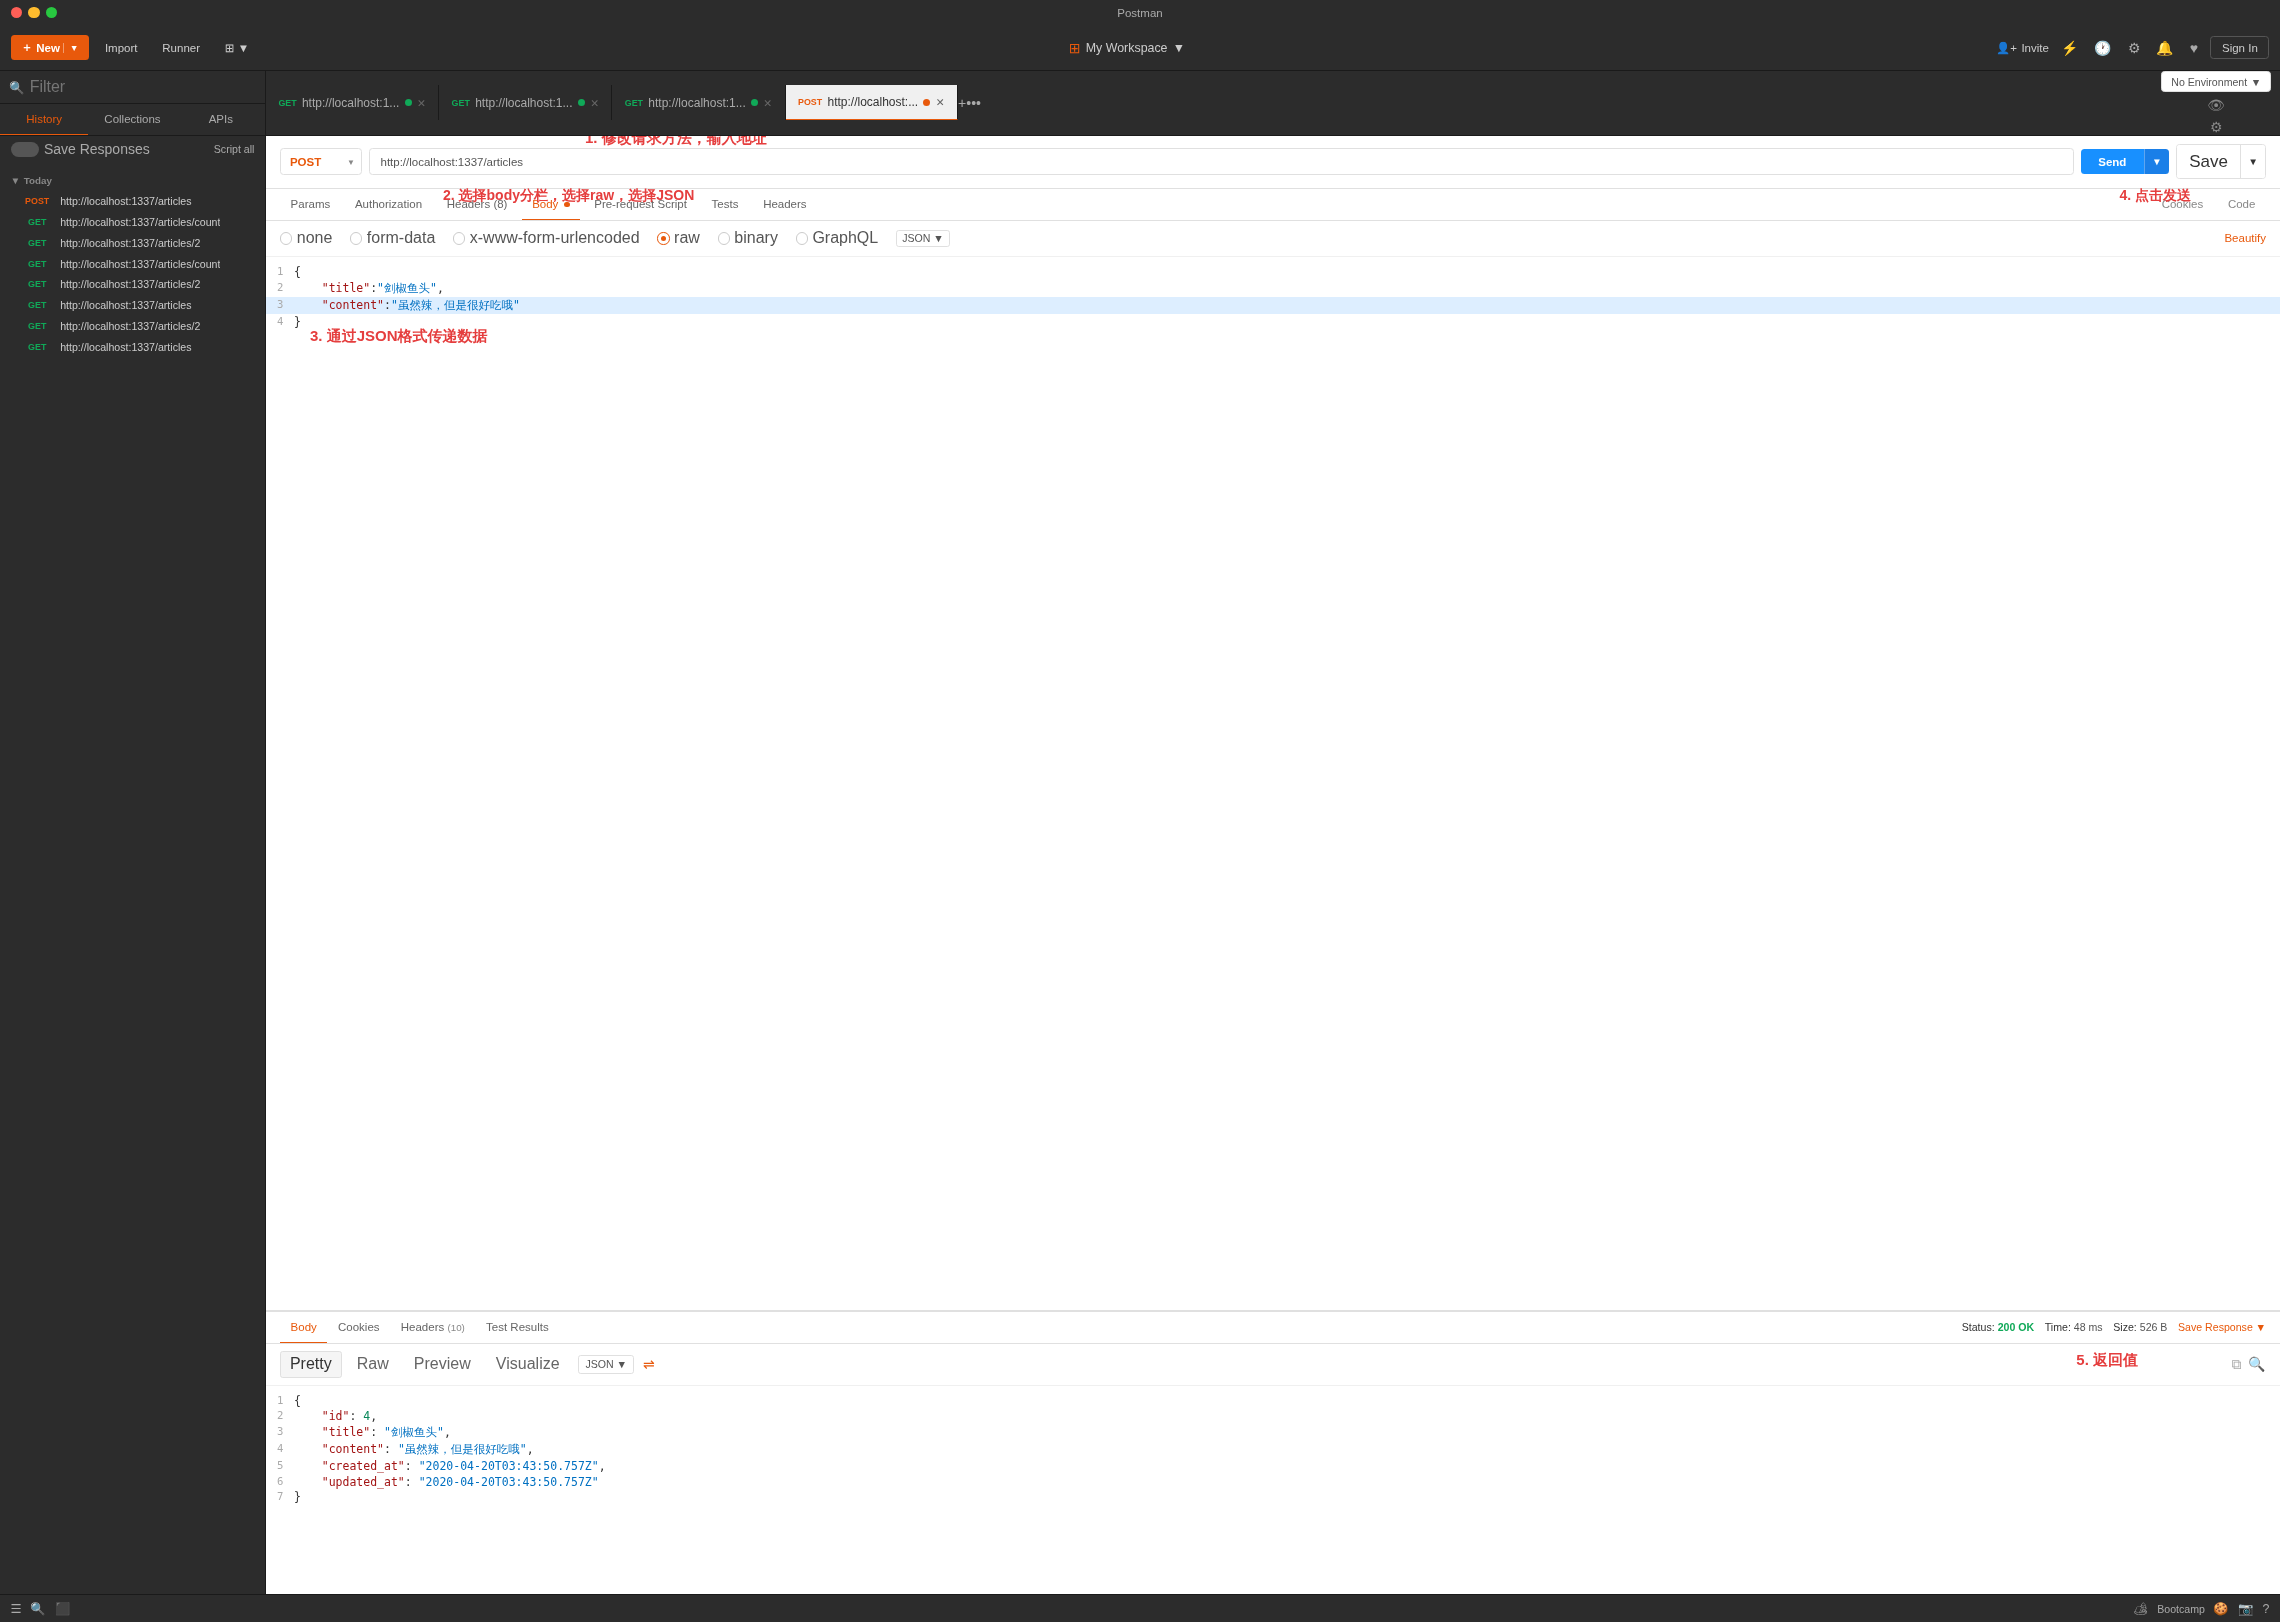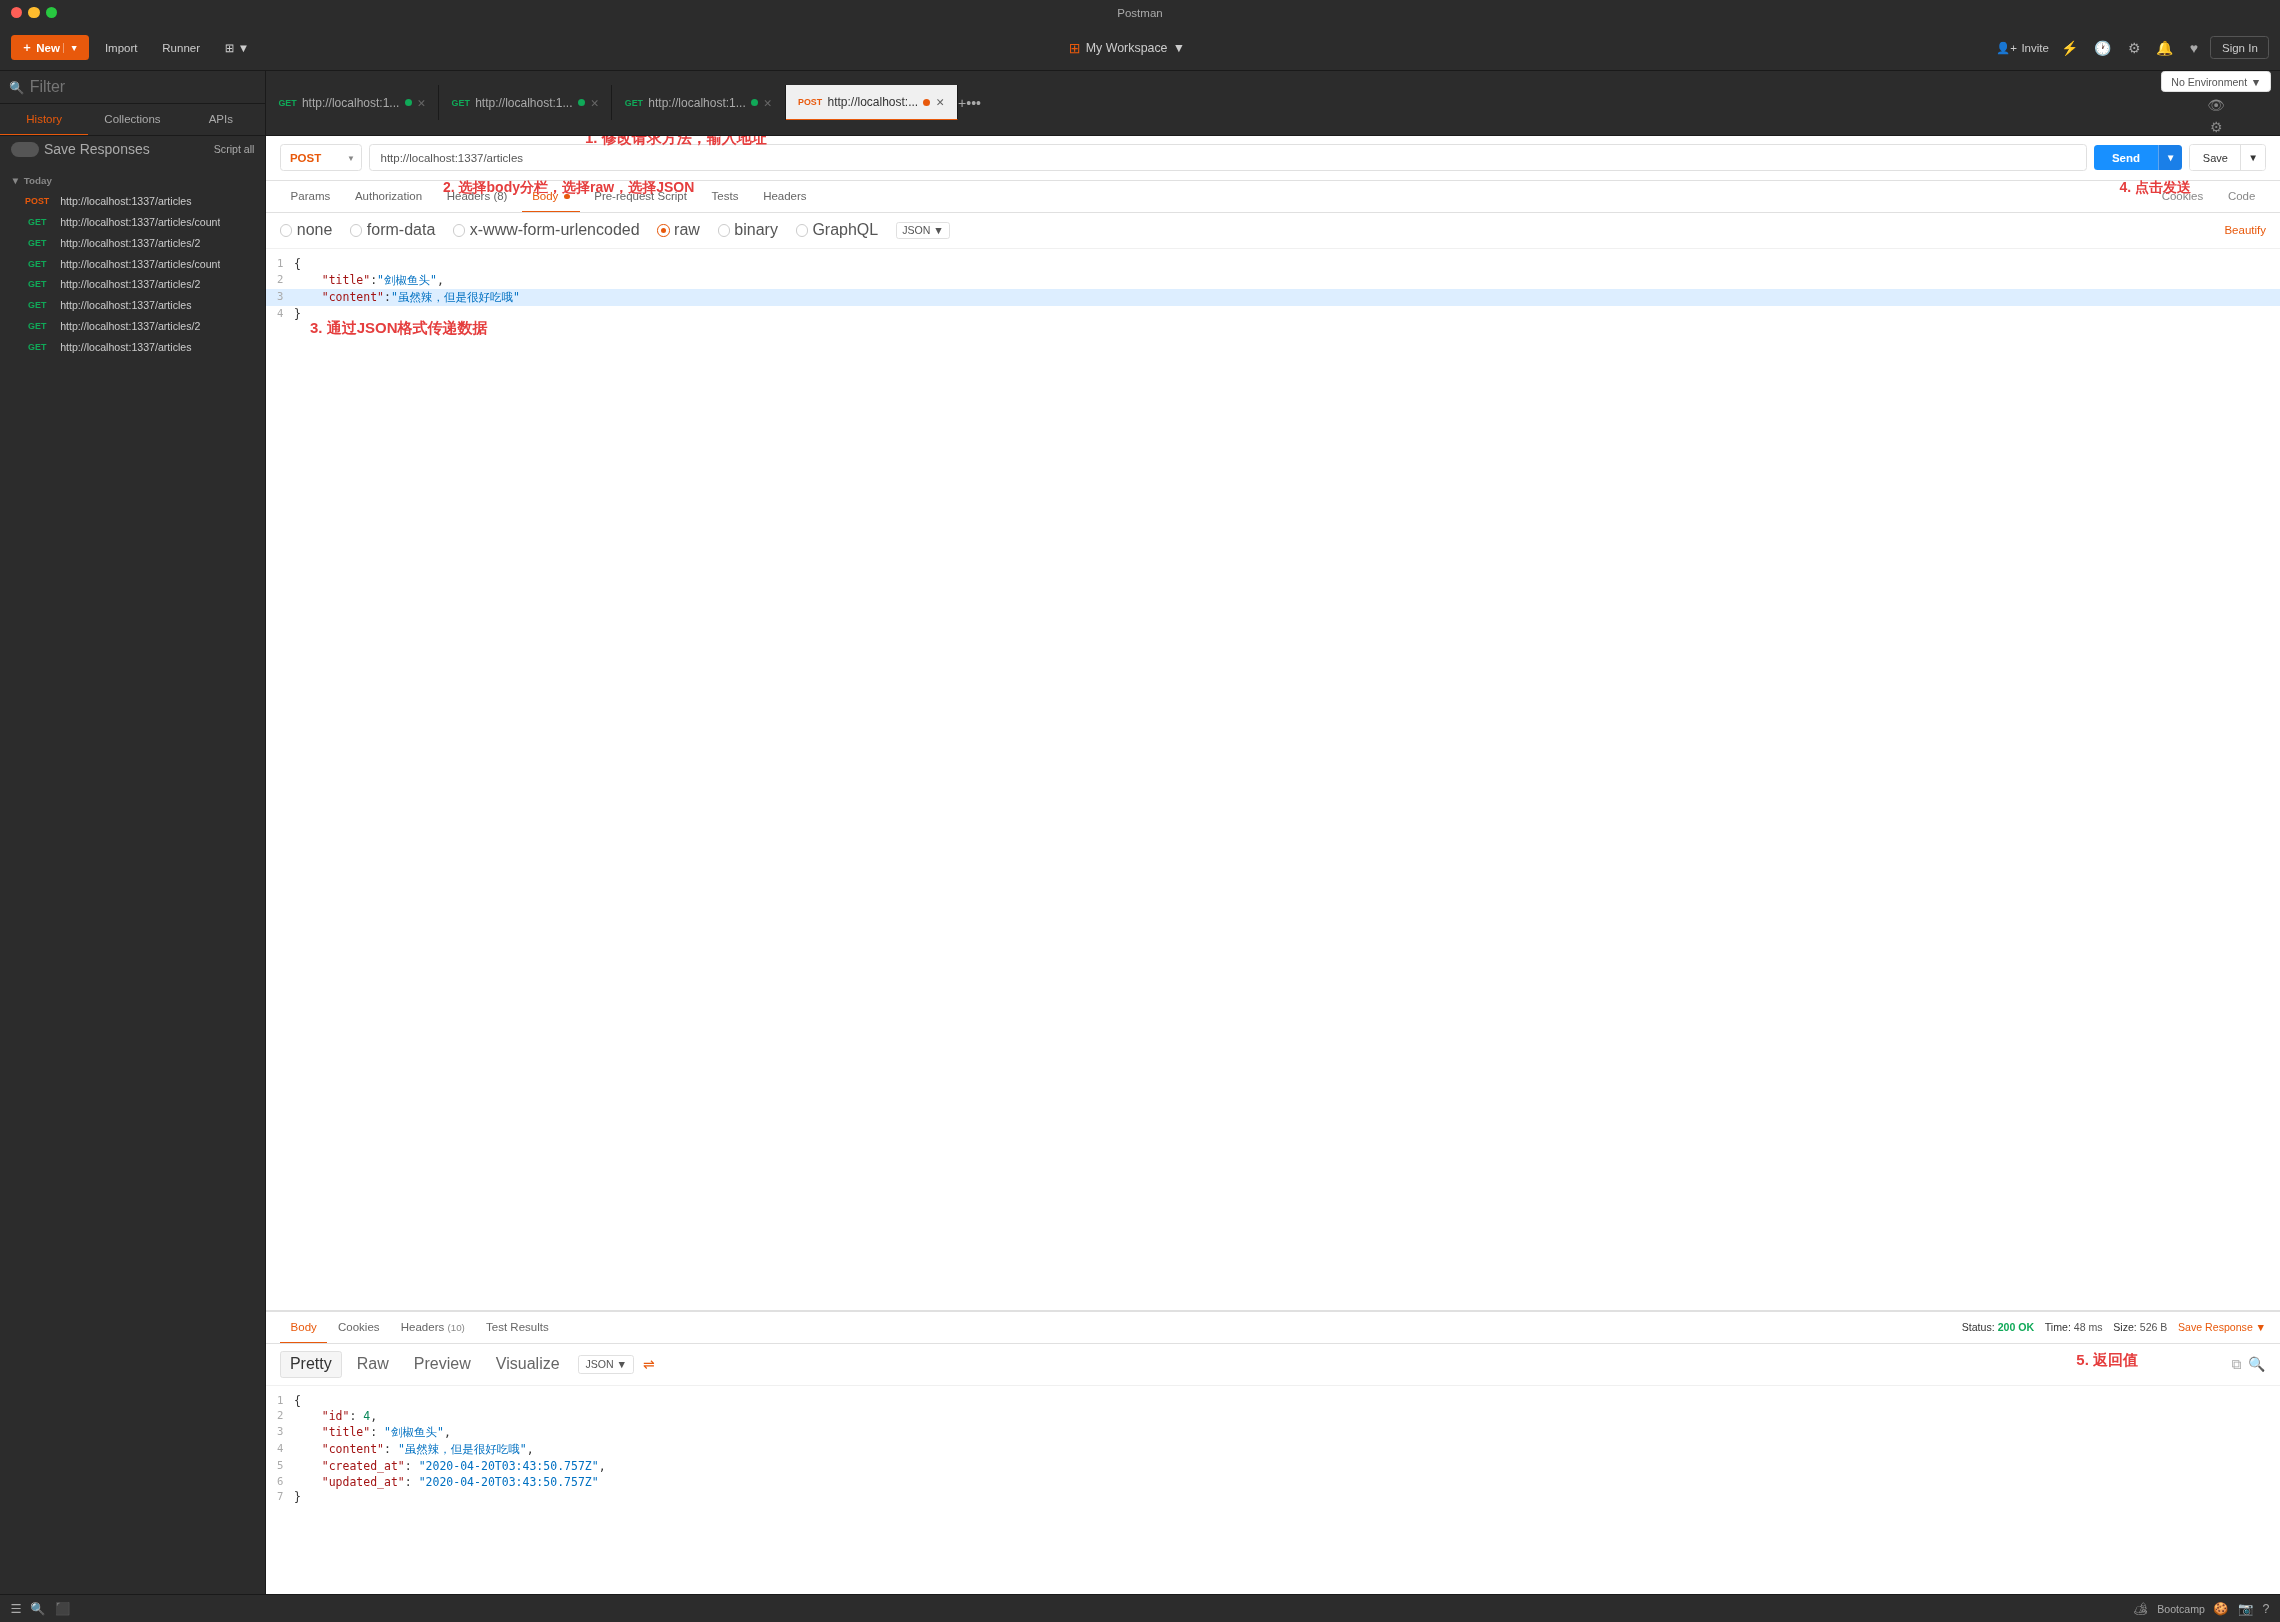--- a/index.html
+++ b/index.html
@@ -70,21 +70,21 @@
     .comments-btn { font-size: 10.6px; color: #888; display: flex; align-items: center; gap: 3.5px; cursor: pointer; }
     .request-bar { display: flex; align-items: center; gap: 7px; padding: 8.9px 14px; border-bottom: 0.9px solid #e0e0e0; }
     .method-select-wrapper { position: relative; }
     .method-select-wrapper::after { content: '▼'; position: absolute; right: 7px; top: 50%; transform: translateY(-50%); font-size: 8px; color: #888; pointer-events: none; }
     .method-select-wrapper select { border: 0.9px solid #e0e0e0; border-radius: 3.5px; padding: 6.2px 25px 6.2px 8.9px; font-size: 11.5px; color: #e8590c; font-weight: 600; background: white; cursor: pointer; appearance: none; -webkit-appearance: none; }
     .url-input { flex: 1; border: 0.9px solid #e0e0e0; border-radius: 3.5px; padding: 6.2px 10.6px; font-size: 11.5px; color: #555; outline: none; }
     .send-btn-wrapper { display: flex; border-radius: 3.5px; overflow: hidden; }
     .send-btn { background: #1890ff; color: white; border: none; padding: 6.2px 17.7px; font-size: 11.5px; font-weight: 600; cursor: pointer; }
     .send-btn-arrow { background: #1a7fe8; color: white; border: none; border-left: 0.9px solid rgba(255,255,255,0.3); padding: 6.2px 7px; cursor: pointer; font-size: 9.8px; }
     .save-btn-wrapper { display: flex; border-radius: 3.5px; overflow: hidden; border: 0.9px solid #e0e0e0; }
-    .save-btn { background: white; color: #333; border: none; padding: 6.2px 12.4px; font-size: 11px; cursor: pointer; }
+    .save-btn { background: white; color: #333; border: none; padding: 6.2px 12.4px; font-size: 17px; cursor: pointer; }
     .save-btn-arrow { background: white; color: #333; border: none; border-left: 0.9px solid #e0e0e0; padding: 6.2px 7px; cursor: pointer; font-size: 9.8px; }
 
     
     .nav-tabs { display: flex; align-items: center; padding: 0 14px; border-bottom: 0.9px solid #e0e0e0; background: white; gap: 3.5px; }
     .nav-tab { padding: 8.9px 10.6px; font-size: 11.5px; color: #666; cursor: pointer; border-bottom: 1.8px solid transparent; white-space: nowrap; }
     .nav-tab.active { color: #e8590c; border-bottom: 1.8px solid #e8590c; }
     .nav-tab .tab-dot { display: inline-block; width: 5.3px; height: 5.3px; border-radius: 50%; background: #e8590c; margin-left: 2.7px; vertical-align: middle; }
     .nav-tab-right { margin-left: auto; display: flex; gap: 3.5px; }
     .radio-group { display: flex; align-items: center; gap: 17.7px; padding: 8.9px 14px; border-bottom: 0.9px solid #f0f0f0; flex-wrap: wrap; }
     .radio-item { display: flex; align-items: center; gap: 4.4px; cursor: pointer; font-size: 16px; color: #555; }

